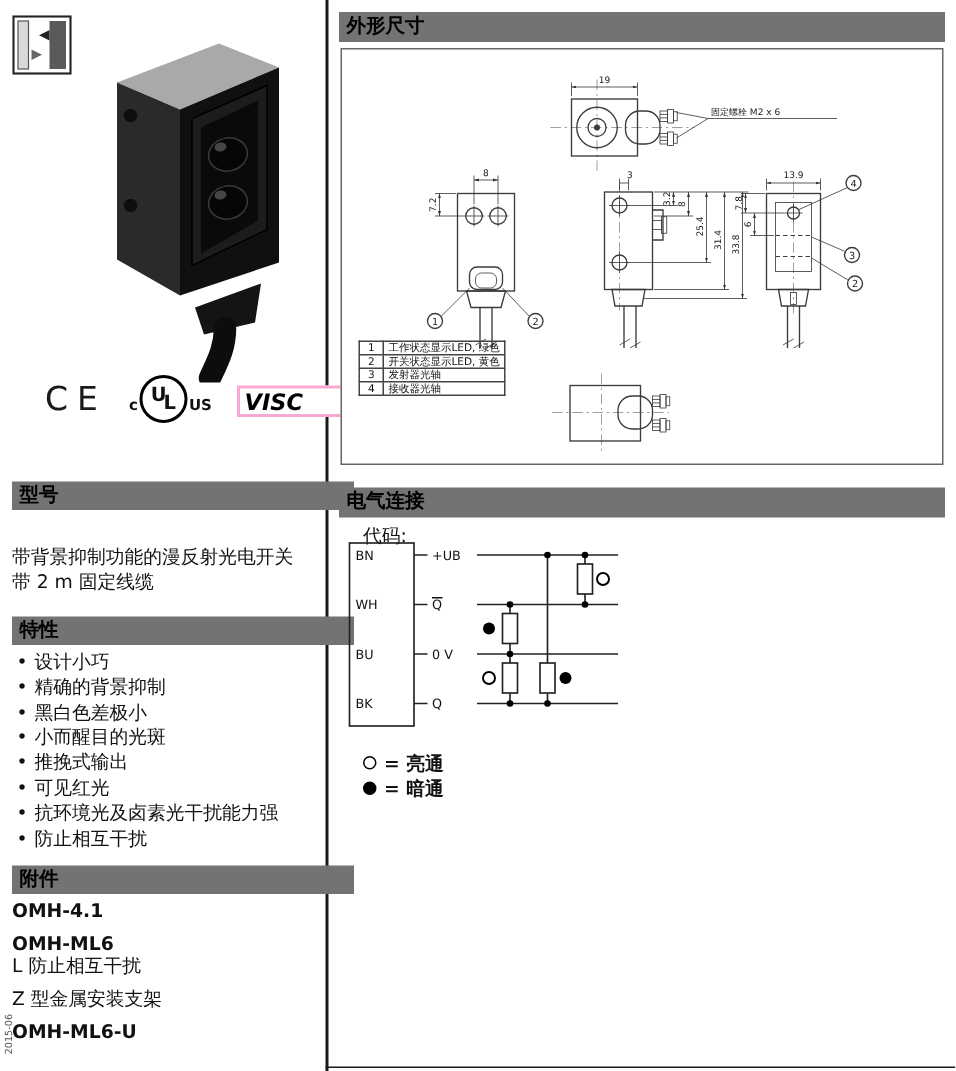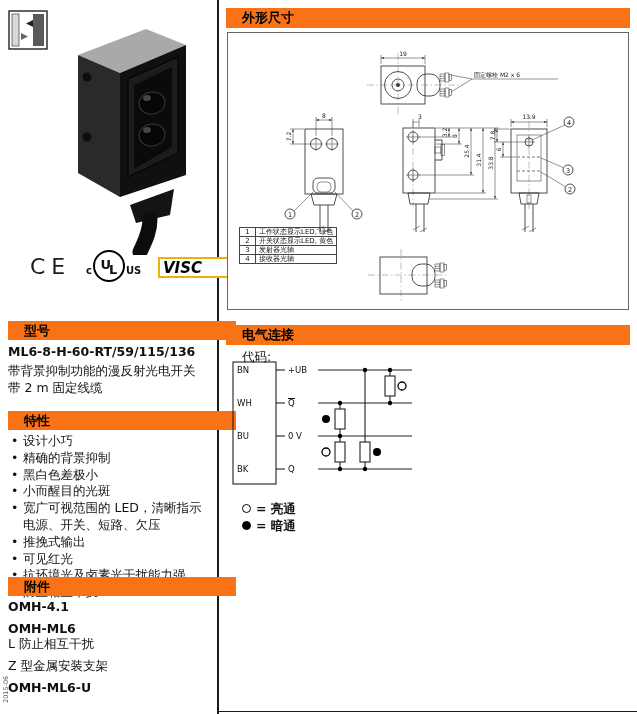--- a/index.html
+++ b/index.html
@@ -3,22 +3,22 @@
 <meta charset="utf-8">
 <style>
   html,body{margin:0;padding:0;background:#fff;}
   #page{position:relative;width:637px;height:714px;background:#fff;overflow:hidden;
         font-family:"DejaVu Sans","Liberation Sans",sans-serif;color:#111;}
   .abs{position:absolute;}
   .divider{left:217px;top:0;width:1.5px;height:714px;background:#1a1a1a;}
   .bottomline{left:217px;top:711px;width:420px;height:1px;background:#1a1a1a;}
 
   
-  .bar{position:absolute;height:19px;background:#f97316;font-size:13px;font-weight:bold;
-       line-height:19px;padding-left:16px;box-sizing:border-box;color:#000;}
+  .bar{position:absolute;height:19px;background:#737373;font-size:13px;font-weight:bold;
+       line-height:19px;padding-left:5px;box-sizing:border-box;color:#000;}
   .bar-left{left:8px;width:228px;}
   .bar-right{left:226px;width:404px;}
 
   
   .model-name{left:8px;top:344px;font-size:12.5px;font-weight:bold;}
   .model-desc{left:8px;top:362px;font-size:12.5px;line-height:17px;width:206px;}
   ul.features{left:8px;top:433px;width:202px;margin:0;padding:0;list-style:none;font-size:12.5px;line-height:16.8px;}
   ul.features li{position:relative;padding-left:15px;}
   ul.features li::before{content:"•";position:absolute;left:3px;}
   .accessories{left:8px;top:599px;width:204px;font-size:12.5px;line-height:15px;}
@@ -28,21 +28,21 @@
 
   
   .ce-logo{left:30px;top:254px;font-size:22px;letter-spacing:6px;color:#1a1a1a;}
   .ul-logo{left:86px;top:250px;display:flex;align-items:center;}
   .ul-c{font-size:10px;font-weight:bold;align-self:flex-end;margin-bottom:6px;margin-right:1px;}
   .ul-circle{width:28px;height:28px;border:2.5px solid #000;border-radius:50%;display:inline-flex;
              align-items:center;justify-content:center;font-weight:bold;}
   .ul-u{font-size:13px;transform:translate(1px,-2.5px);}
   .ul-l{font-size:13px;transform:translate(-1px,2.5px);}
   .ul-us{font-size:10px;font-weight:bold;align-self:flex-end;margin-bottom:6px;margin-left:1px;}
-  .visco-logo{left:158px;top:257px;display:inline-flex;align-items:center;border:2px solid #eab308;
+  .visco-logo{left:158px;top:257px;display:inline-flex;align-items:center;border:2px solid #f9a8d4;
               background:#fff;padding:0 3px;height:17px;gap:44px;}
   .visco-text{font-weight:800;font-style:italic;font-size:15px;color:#000;}
   .visco-plus{width:13px;height:13px;background:#000;color:#fff;border-radius:50%;font-size:11px;
               font-weight:bold;display:inline-flex;align-items:center;justify-content:center;margin-left:1px;line-height:13px;}
 
   
   .draw-box{left:227px;top:32px;width:402px;height:278px;border:1px solid #666;box-sizing:border-box;background:#fff;}
   .legend-table{position:absolute;left:239px;top:227px;border-collapse:collapse;font-size:7px;color:#111;}
   .legend-table td{border:1px solid #444;padding:0 3px;height:8px;line-height:8px;white-space:nowrap;}
   .legend-table td.num{width:11px;text-align:center;padding:0 2px;}
@@ -105,33 +105,31 @@
         <span class="ul-l">L</span>
       </span>
     <span class="ul-us">US</span>
   </div>
   <div class="abs visco-logo">
     <span class="visco-text">VISC</span>
     <span class="visco-plus">+</span>
   </div>
 
   <div class="bar bar-left" style="top:321px;">型号</div>
-  <div class="abs model-name">ML6-8-H-60-RT/59/115/136</div>
   <div class="abs model-desc">
     <div>带背景抑制功能的漫反射光电开关</div>
     <div>带 2 m 固定线缆</div>
   </div>
 
   <div class="bar bar-left" style="top:411px;">特性</div>
   <ul class="abs features">
     <li>设计小巧</li>
     <li>精确的背景抑制</li>
     <li>黑白色差极小</li>
     <li>小而醒目的光斑</li>
-    <li>宽广可视范围的 LED，清晰指示电源、开关、短路、欠压</li>
     <li>推挽式输出</li>
     <li>可见红光</li>
     <li>抗环境光及卤素光干扰能力强</li>
     <li>防止相互干扰</li>
   </ul>
 
   <div class="bar bar-left" style="top:577px;">附件</div>
   <div class="abs accessories">
     <div class="acc">
       <div class="acc-name">OMH-4.1</div>

